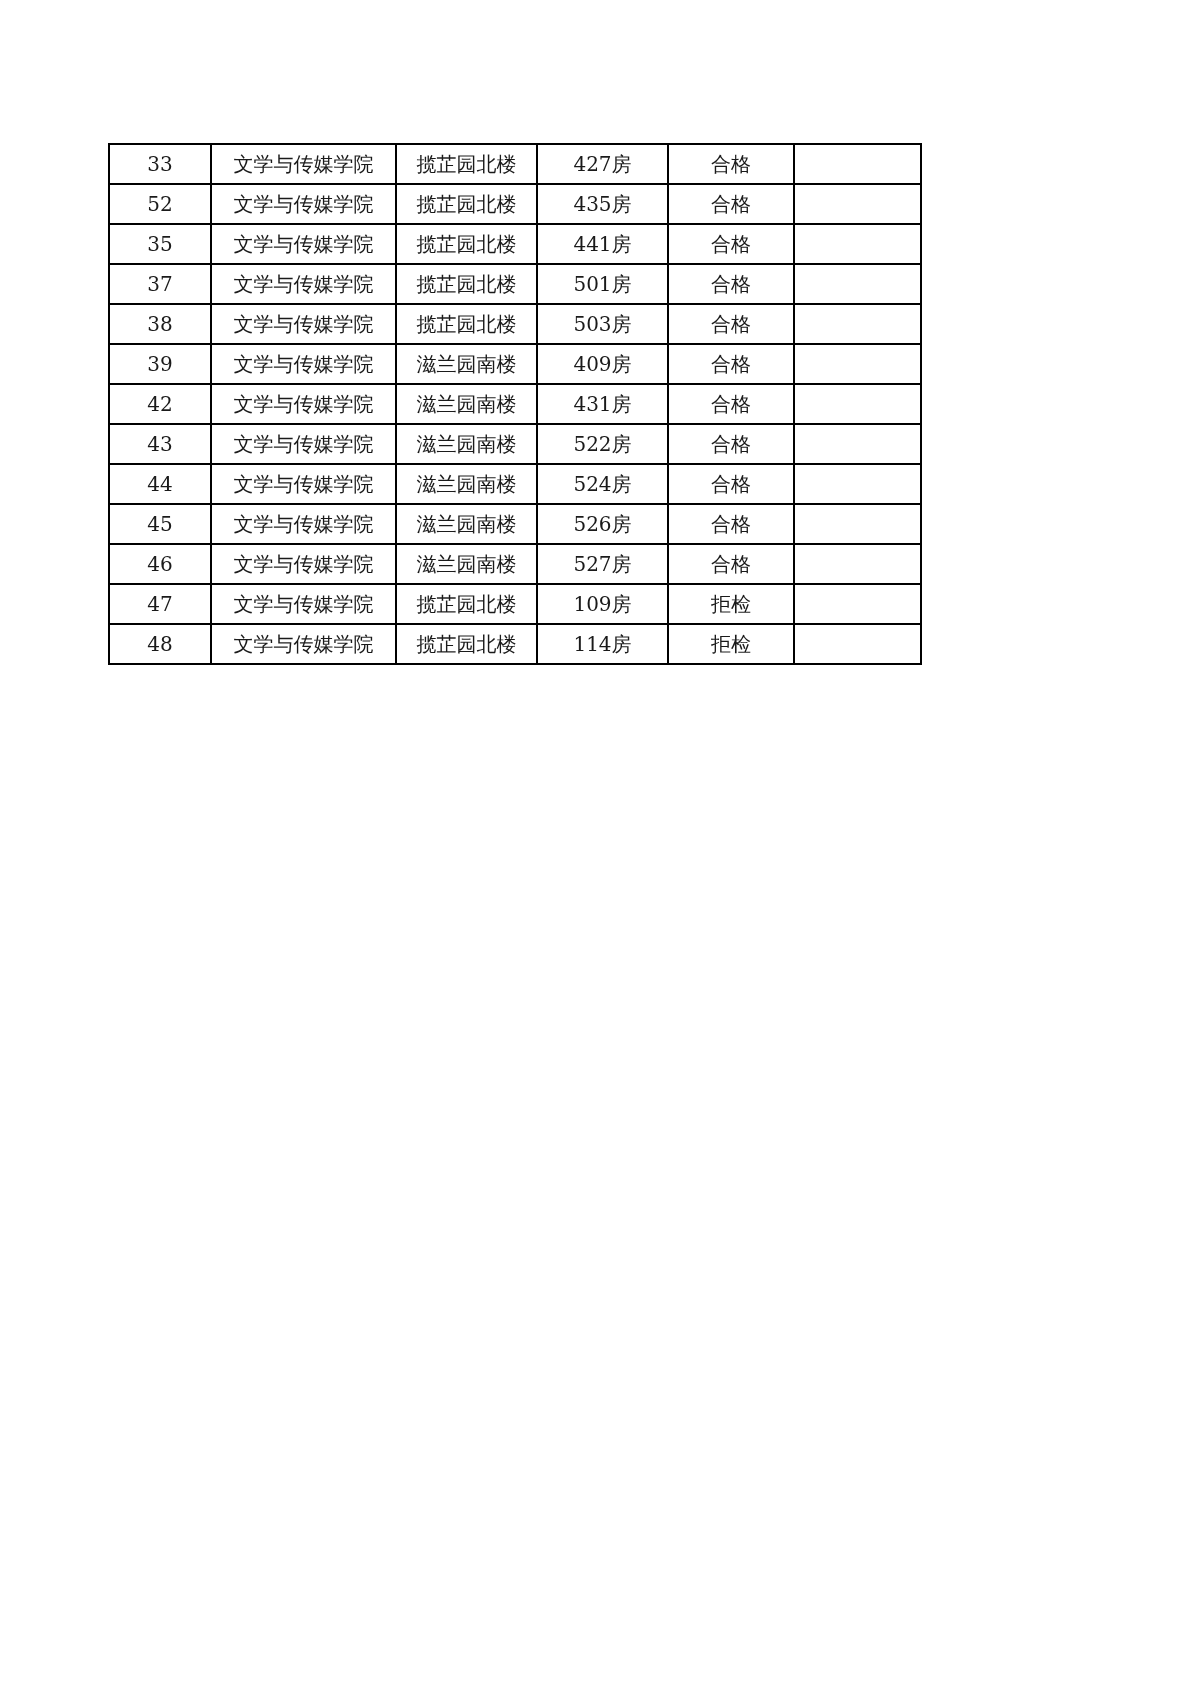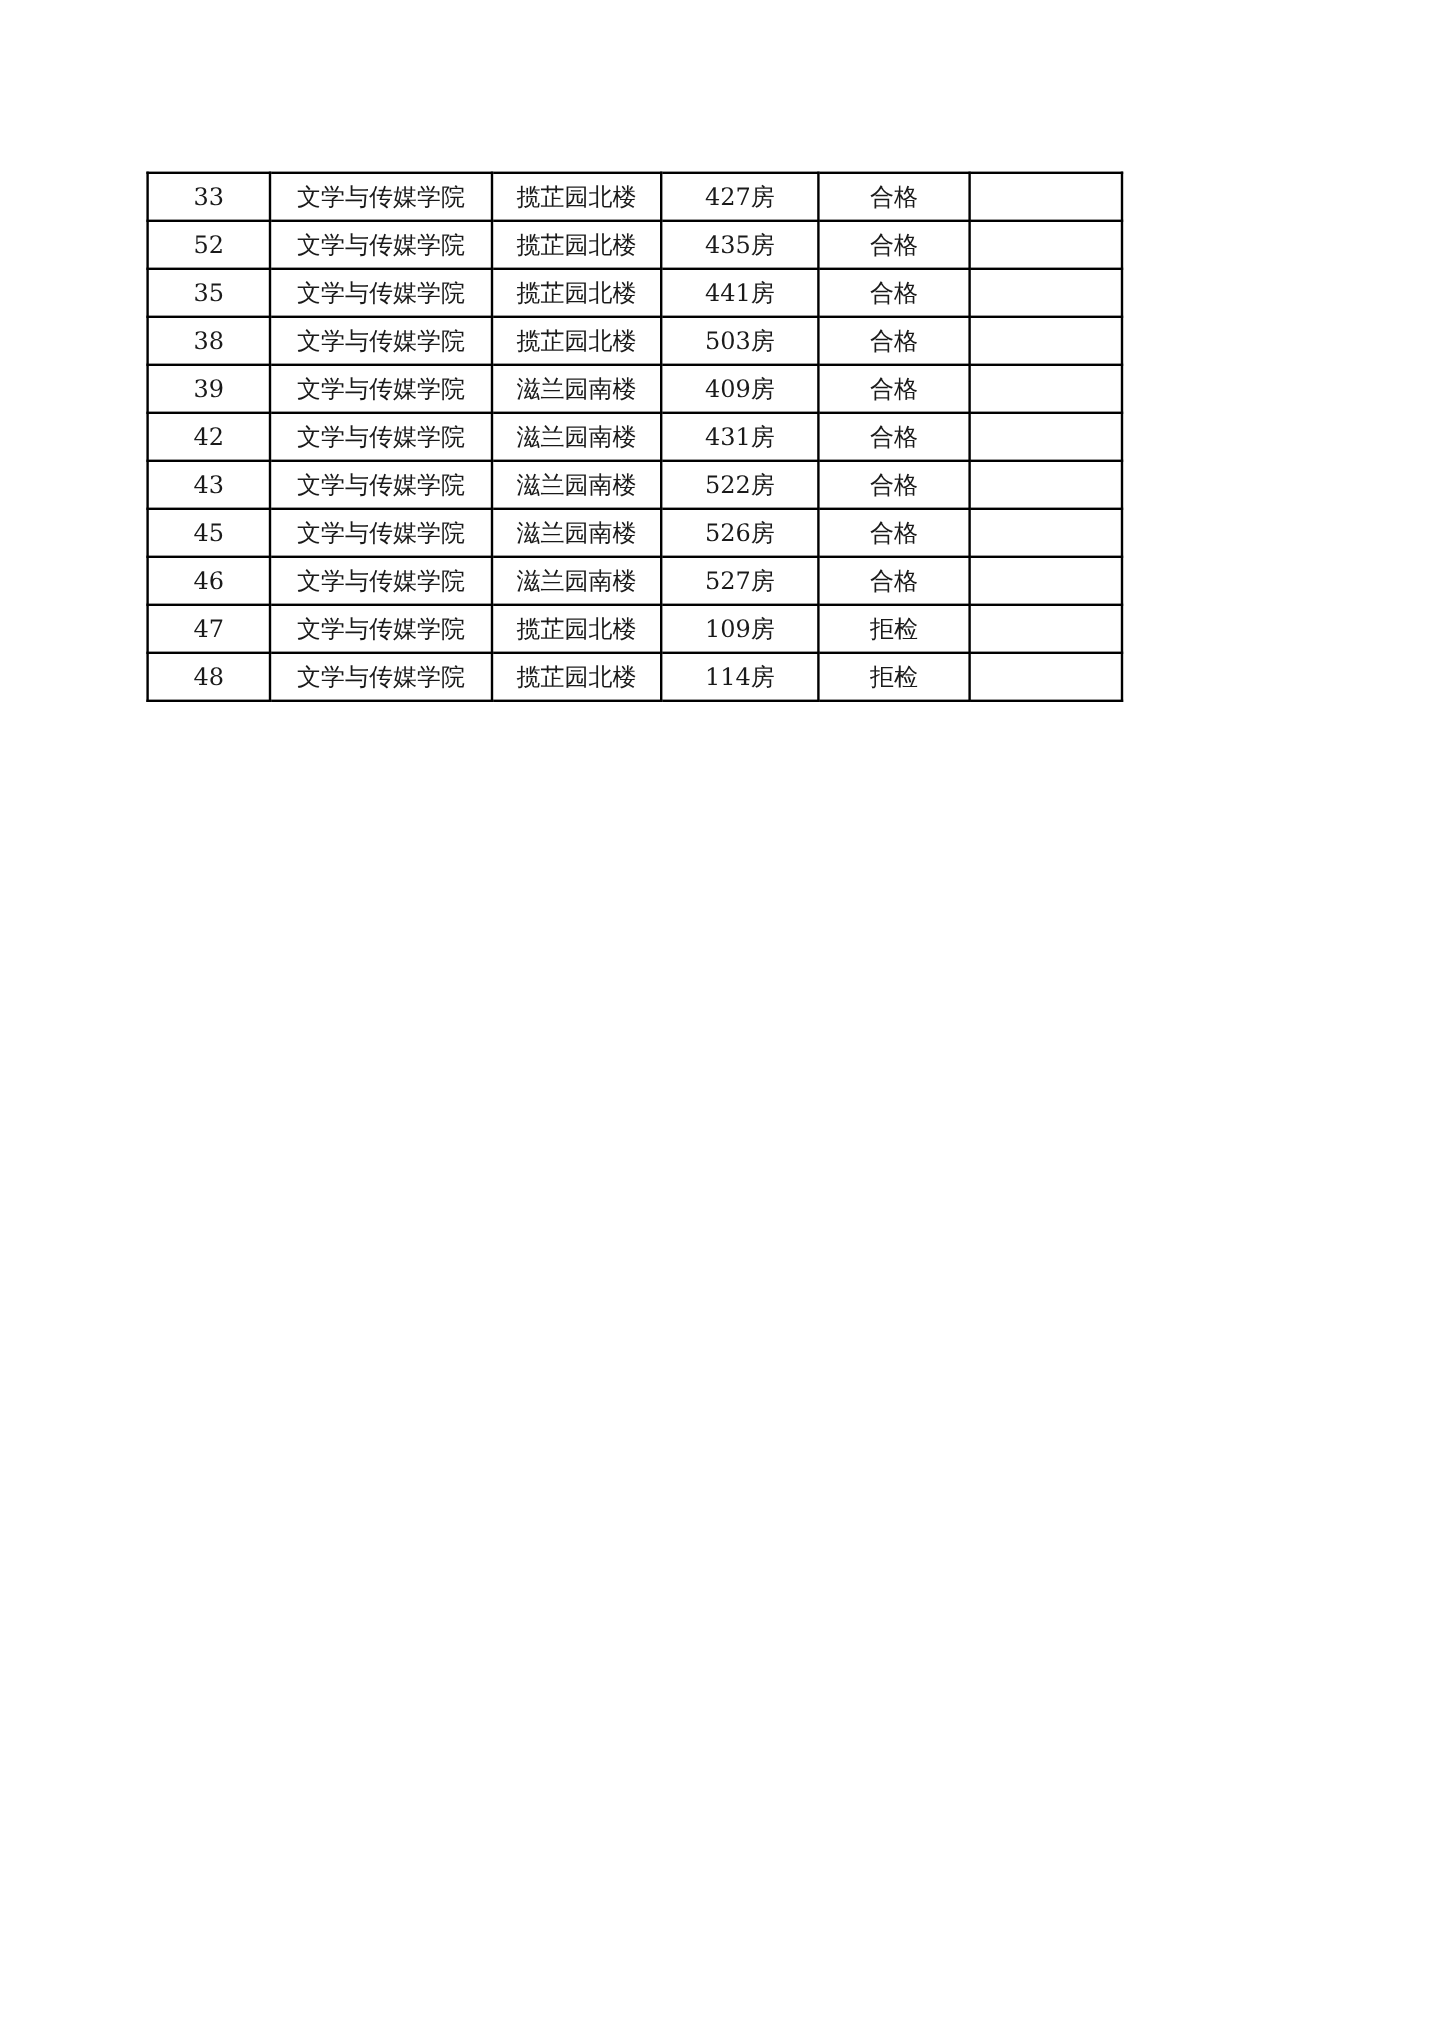--- a/index.html
+++ b/index.html
@@ -14,21 +14,20 @@
     font-family: "DejaVu Serif", "Liberation Serif", serif;
     color: #1a1a1a;
   }
   table.sheet-table {
     position: absolute;
     left: 108px;
     top: 143px;
     width: 812px;
     border-collapse: collapse;
     table-layout: fixed;
-    margin-left: 14px;
   }
   table.sheet-table td {
     border: 2px solid #000000;
     height: 38px;
     text-align: center;
     vertical-align: middle;
     font-size: 20px;
     line-height: 1;
     padding: 0;
     overflow: hidden;
@@ -72,20 +71,28 @@
     </tr>
     <tr>
       <td>35</td>
       <td>文学与传媒学院</td>
       <td>揽芷园北楼</td>
       <td>441房</td>
       <td>合格</td>
       <td></td>
     </tr>
     <tr>
+      <td>37</td>
+      <td>文学与传媒学院</td>
+      <td>揽芷园北楼</td>
+      <td>501房</td>
+      <td>合格</td>
+      <td></td>
+    </tr>
+    <tr>
       <td>38</td>
       <td>文学与传媒学院</td>
       <td>揽芷园北楼</td>
       <td>503房</td>
       <td>合格</td>
       <td></td>
     </tr>
     <tr>
       <td>39</td>
       <td>文学与传媒学院</td>
@@ -100,20 +107,28 @@
       <td>滋兰园南楼</td>
       <td>431房</td>
       <td>合格</td>
       <td></td>
     </tr>
     <tr>
       <td>43</td>
       <td>文学与传媒学院</td>
       <td>滋兰园南楼</td>
       <td>522房</td>
+      <td>合格</td>
+      <td></td>
+    </tr>
+    <tr>
+      <td>44</td>
+      <td>文学与传媒学院</td>
+      <td>滋兰园南楼</td>
+      <td>524房</td>
       <td>合格</td>
       <td></td>
     </tr>
     <tr>
       <td>45</td>
       <td>文学与传媒学院</td>
       <td>滋兰园南楼</td>
       <td>526房</td>
       <td>合格</td>
       <td></td>

